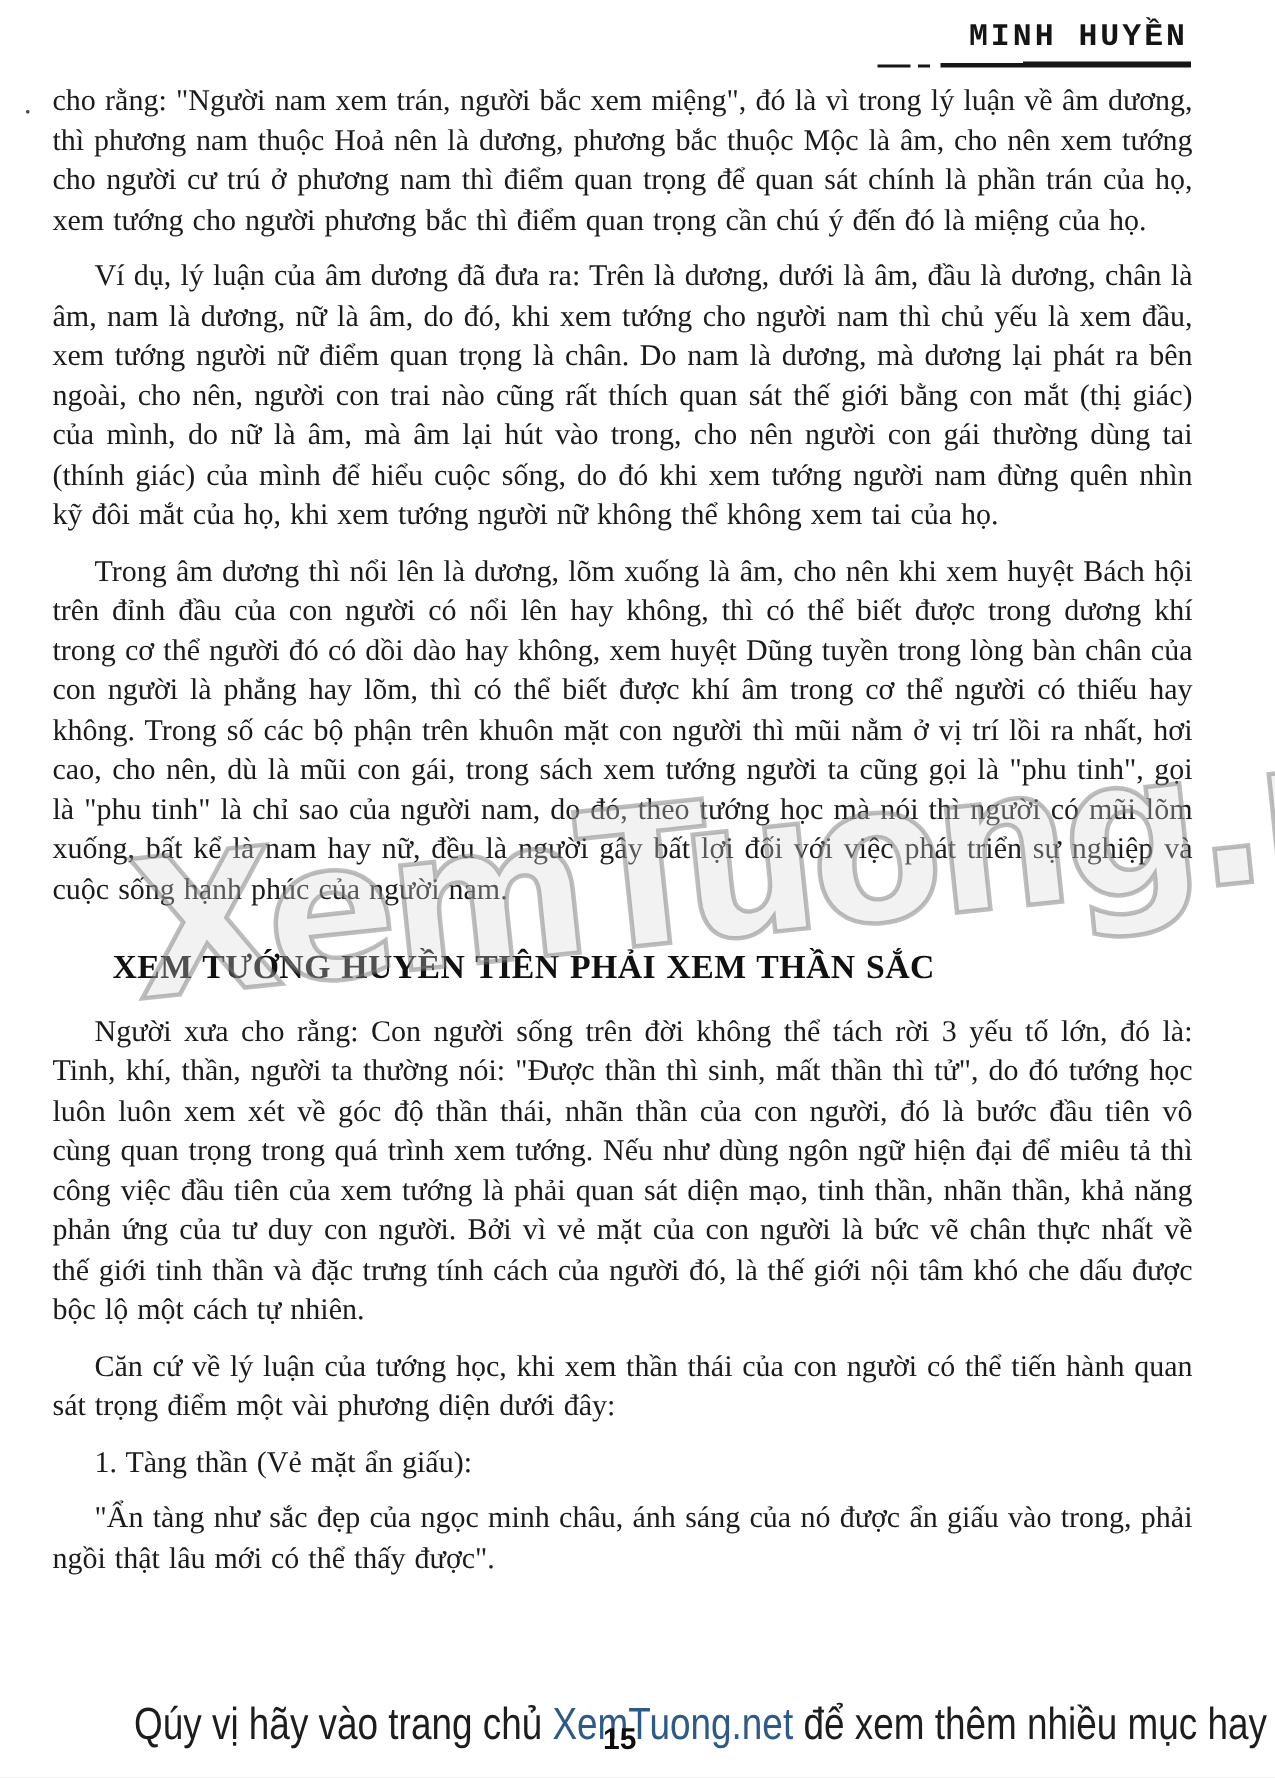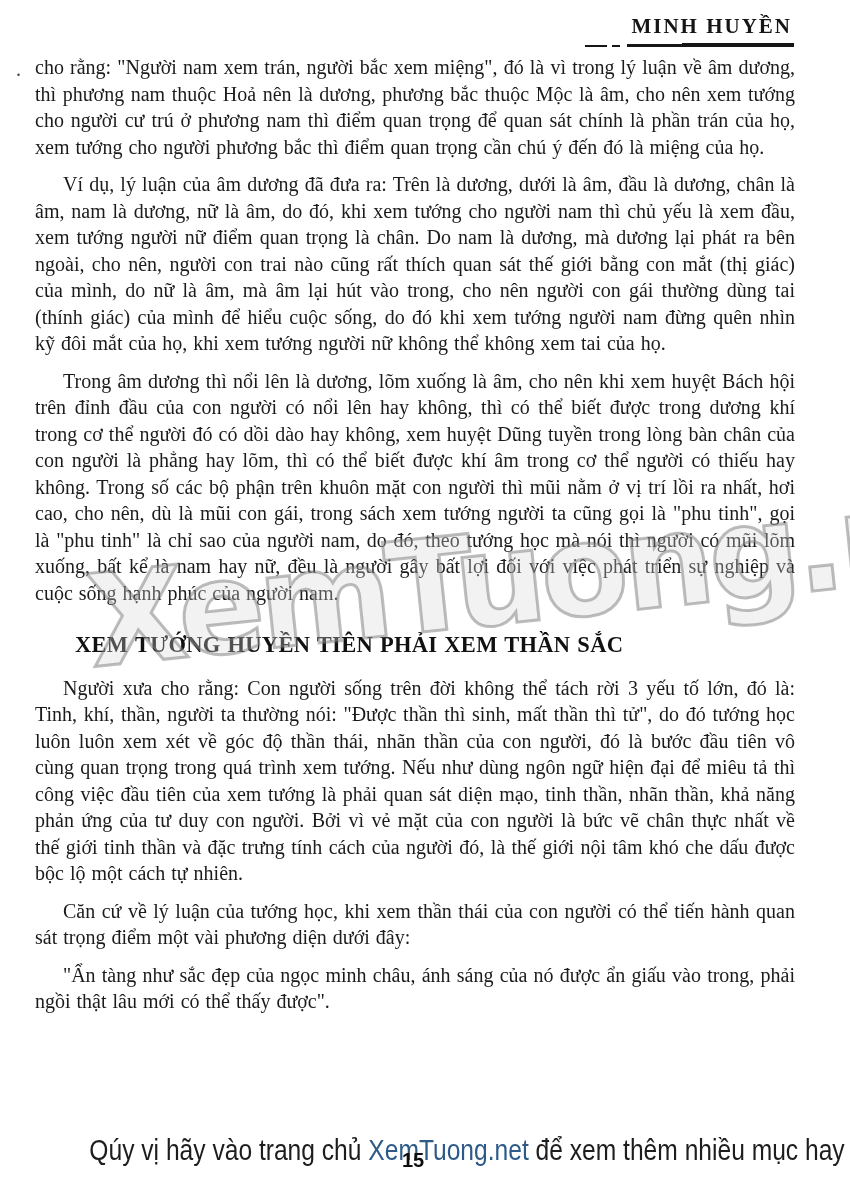--- a/index.html
+++ b/index.html
@@ -10,21 +10,21 @@
     background:#ffffff;
     overflow:hidden;
     font-family:"Liberation Serif", serif;
     color:#1b1b1b;
   }
 
   
   .running-header{
     position:absolute;top:14px;right:56px;
     text-align:right;
-    font-family:Liberation Serif, serif;
+    font-family:Liberation Mono, monospace;
   }
   .running-title{
     font-weight:bold;
     font-size:21px;
     letter-spacing:2px;
     color:#151515;
     padding:0 2px 2px 0;
   }
   .header-rule{
     display:flex;align-items:flex-end;justify-content:flex-end;
@@ -126,20 +126,21 @@
 
   <div class="body-col">
     <p class="no-indent">cho rằng: "Người nam xem trán, người bắc xem miệng", đó là vì trong lý luận về âm dương, thì phương nam thuộc Hoả nên là dương, phương bắc thuộc Mộc là âm, cho nên xem tướng cho người cư trú ở phương nam thì điểm quan trọng để quan sát chính là phần trán của họ, xem tướng cho người phương bắc thì điểm quan trọng cần chú ý đến đó là miệng của họ.</p>
     <p>Ví dụ, lý luận của âm dương đã đưa ra: Trên là dương, dưới là âm, đầu là dương, chân là âm, nam là dương, nữ là âm, do đó, khi xem tướng cho người nam thì chủ yếu là xem đầu, xem tướng người nữ điểm quan trọng là chân. Do nam là dương, mà dương lại phát ra bên ngoài, cho nên, người con trai nào cũng rất thích quan sát thế giới bằng con mắt (thị giác) của mình, do nữ là âm, mà âm lại hút vào trong, cho nên người con gái thường dùng tai (thính giác) của mình để hiểu cuộc sống, do đó khi xem tướng người nam đừng quên nhìn kỹ đôi mắt của họ, khi xem tướng người nữ không thể không xem tai của họ.</p>
     <p>Trong âm dương thì nổi lên là dương, lõm xuống là âm, cho nên khi xem huyệt Bách hội trên đỉnh đầu của con người có nổi lên hay không, thì có thể biết được trong dương khí trong cơ thể người đó có dồi dào hay không, xem huyệt Dũng tuyền trong lòng bàn chân của con người là phẳng hay lõm, thì có thể biết được khí âm trong cơ thể người có thiếu hay không. Trong số các bộ phận trên khuôn mặt con người thì mũi nằm ở vị trí lồi ra nhất, hơi cao, cho nên, dù là mũi con gái, trong sách xem tướng người ta cũng gọi là "phu tinh", gọi là "phu tinh" là chỉ sao của người nam, do đó, theo tướng học mà nói thì người có mũi lõm xuống, bất kể là nam hay nữ, đều là người gây bất lợi đối với việc phát triển sự nghiệp và cuộc sống hạnh phúc của người nam.</p>
 
     <div class="section-heading">XEM TƯỚNG HUYỀN TIÊN PHẢI XEM THẦN SẮC</div>
 
     <p>Người xưa cho rằng: Con người sống trên đời không thể tách rời 3 yếu tố lớn, đó là: Tinh, khí, thần, người ta thường nói: "Được thần thì sinh, mất thần thì tử", do đó tướng học luôn luôn xem xét về góc độ thần thái, nhãn thần của con người, đó là bước đầu tiên vô cùng quan trọng trong quá trình xem tướng. Nếu như dùng ngôn ngữ hiện đại để miêu tả thì công việc đầu tiên của xem tướng là phải quan sát diện mạo, tinh thần, nhãn thần, khả năng phản ứng của tư duy con người. Bởi vì vẻ mặt của con người là bức vẽ chân thực nhất về thế giới tinh thần và đặc trưng tính cách của người đó, là thế giới nội tâm khó che dấu được bộc lộ một cách tự nhiên.</p>
     <p>Căn cứ về lý luận của tướng học, khi xem thần thái của con người có thể tiến hành quan sát trọng điểm một vài phương diện dưới đây:</p>
+    <p>1. Tàng thần (Vẻ mặt ẩn giấu):</p>
     <p>"Ẩn tàng như sắc đẹp của ngọc minh châu, ánh sáng của nó được ẩn giấu vào trong, phải ngồi thật lâu mới có thể thấy được".</p>
   </div>
 
   <div class="footer">
     <span class="footer-inner"><span>Qúy vị hãy vào trang chủ </span><span class="site-link">XemTuong.net</span><span> để xem thêm nhiều mục hay khác</span></span>
   </div>
 
   <div class="page-number">15</div>
 
 </div>

